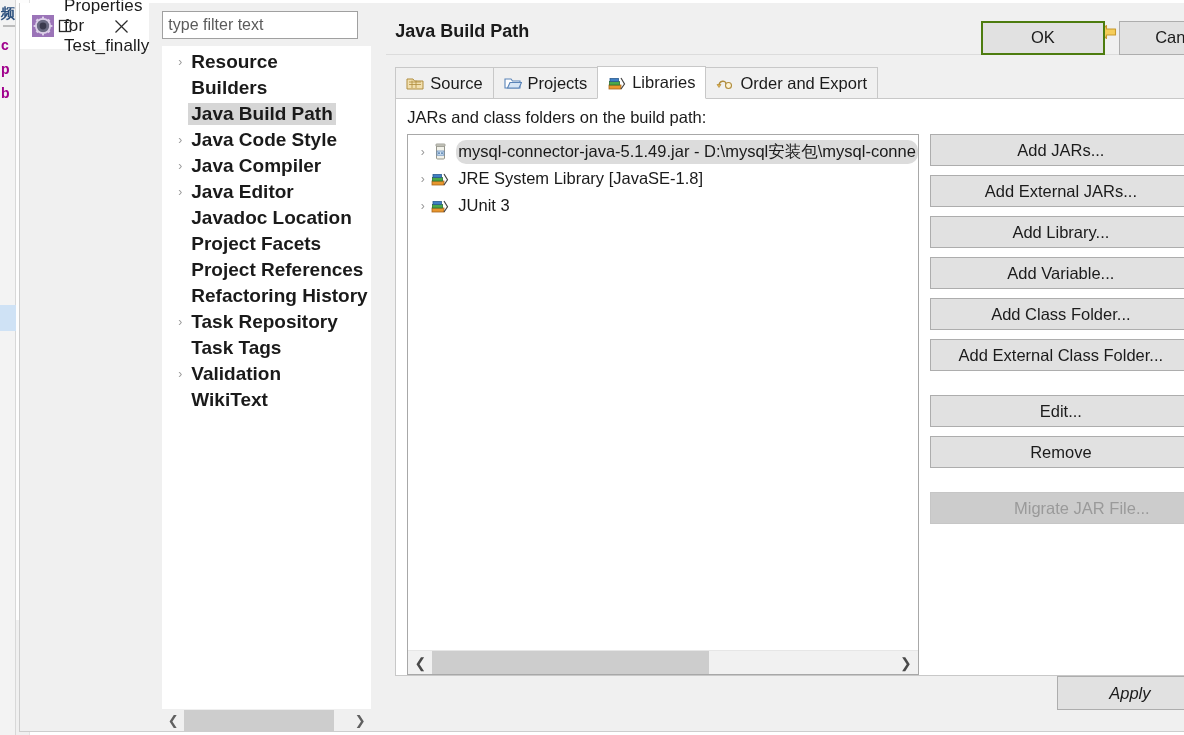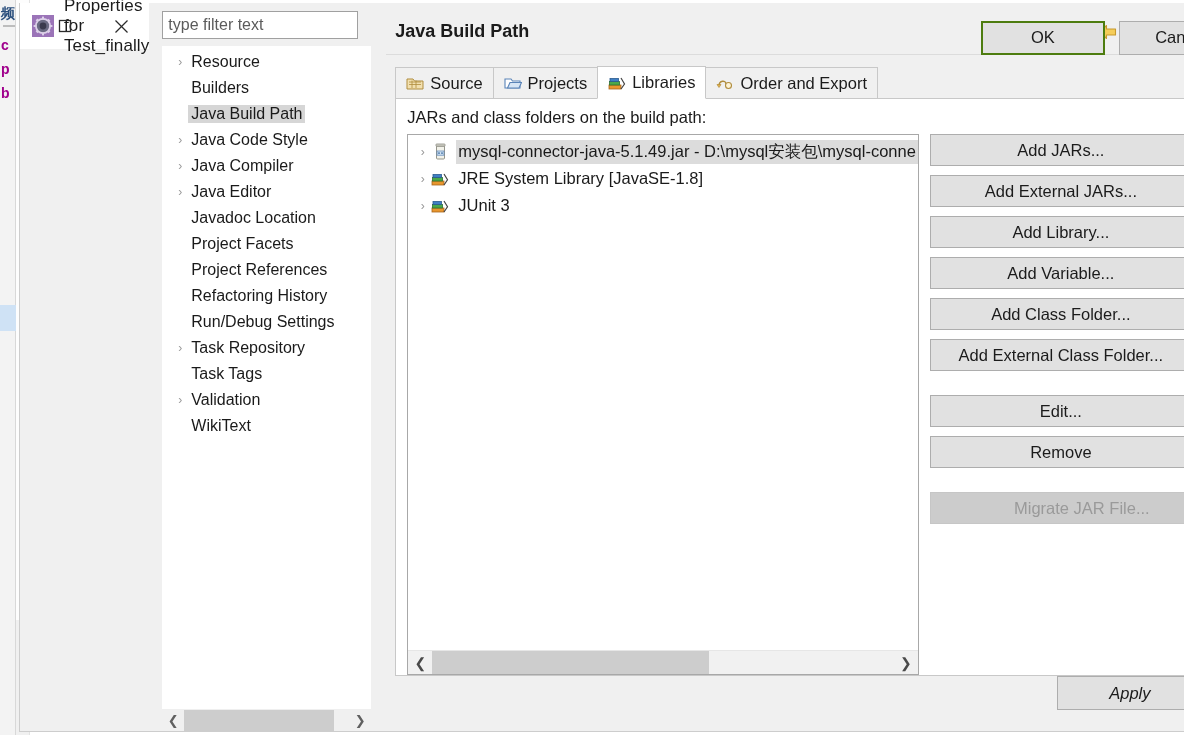--- a/index.html
+++ b/index.html
@@ -121,22 +121,23 @@
     padding-left: 10px;
     white-space: nowrap;
   }
   .tree-arrow {
     width: 16px; min-width: 16px;
     color: #9a9a9a; font-size: 12px;
     display: flex; align-items: center; justify-content: center;
   }
   .tree-arrow.empty { visibility: hidden; }
   .tree-label {
-    font-size: 16px; color: #1a1a1a;
+    font-size: 19px; color: #1a1a1a;
     padding: 0 3px;
+    font-weight: bold;
   }
   .tree-item.selected .tree-label {
     background: #d6d6d6;
   }
   
   #tree-hscroll {
     height: 22px; min-height: 22px;
     background: #f0f0f0;
     border-top: 1px solid #efefef;
     display: flex; align-items: stretch;
@@ -236,21 +237,21 @@
     display: flex; align-items: center;
     padding-left: 6px;
     white-space: nowrap;
   }
   .jar-arrow {
     width: 17px; min-width: 17px;
     color: #9a9a9a; font-size: 12px;
     display: flex; align-items: center; justify-content: center;
   }
   .jar-icon { width: 20px; min-width: 20px; height: 17px; position: relative; margin-right: 5px; }
-  .jar-label { font-size: 16.5px; color: #1a1a1a; padding: 1px 2px; }
+  .jar-label { font-size: 16.5px; color: #1a1a1a; padding: 1px 2px; border-radius: 10px; }
   .jar-row.selected .jar-label { background: #dcdcdc; }
 
   #jar-hscroll {
     height: 24px; min-height: 24px;
     border-top: 1px solid #e6e6e6;
     background: #f1f1f1;
     display: flex; align-items: stretch;
   }
   .jhs-arrow {
     width: 24px; display: flex; align-items: center; justify-content: center;
@@ -423,24 +424,20 @@
           </div>
           <div class="tree-item">
             <span class="tree-arrow empty">›</span>
             <span class="tree-label">Project References</span>
           </div>
           <div class="tree-item">
             <span class="tree-arrow empty">›</span>
             <span class="tree-label">Refactoring History</span>
           </div>
           <div class="tree-item">
-            <span class="tree-arrow empty">›</span>
-            <span class="tree-label">Run/Debug Settings</span>
-          </div>
-          <div class="tree-item">
             <span class="tree-arrow">›</span>
             <span class="tree-label">Task Repository</span>
           </div>
           <div class="tree-item">
             <span class="tree-arrow empty">›</span>
             <span class="tree-label">Task Tags</span>
           </div>
           <div class="tree-item">
             <span class="tree-arrow">›</span>
             <span class="tree-label">Validation</span>

